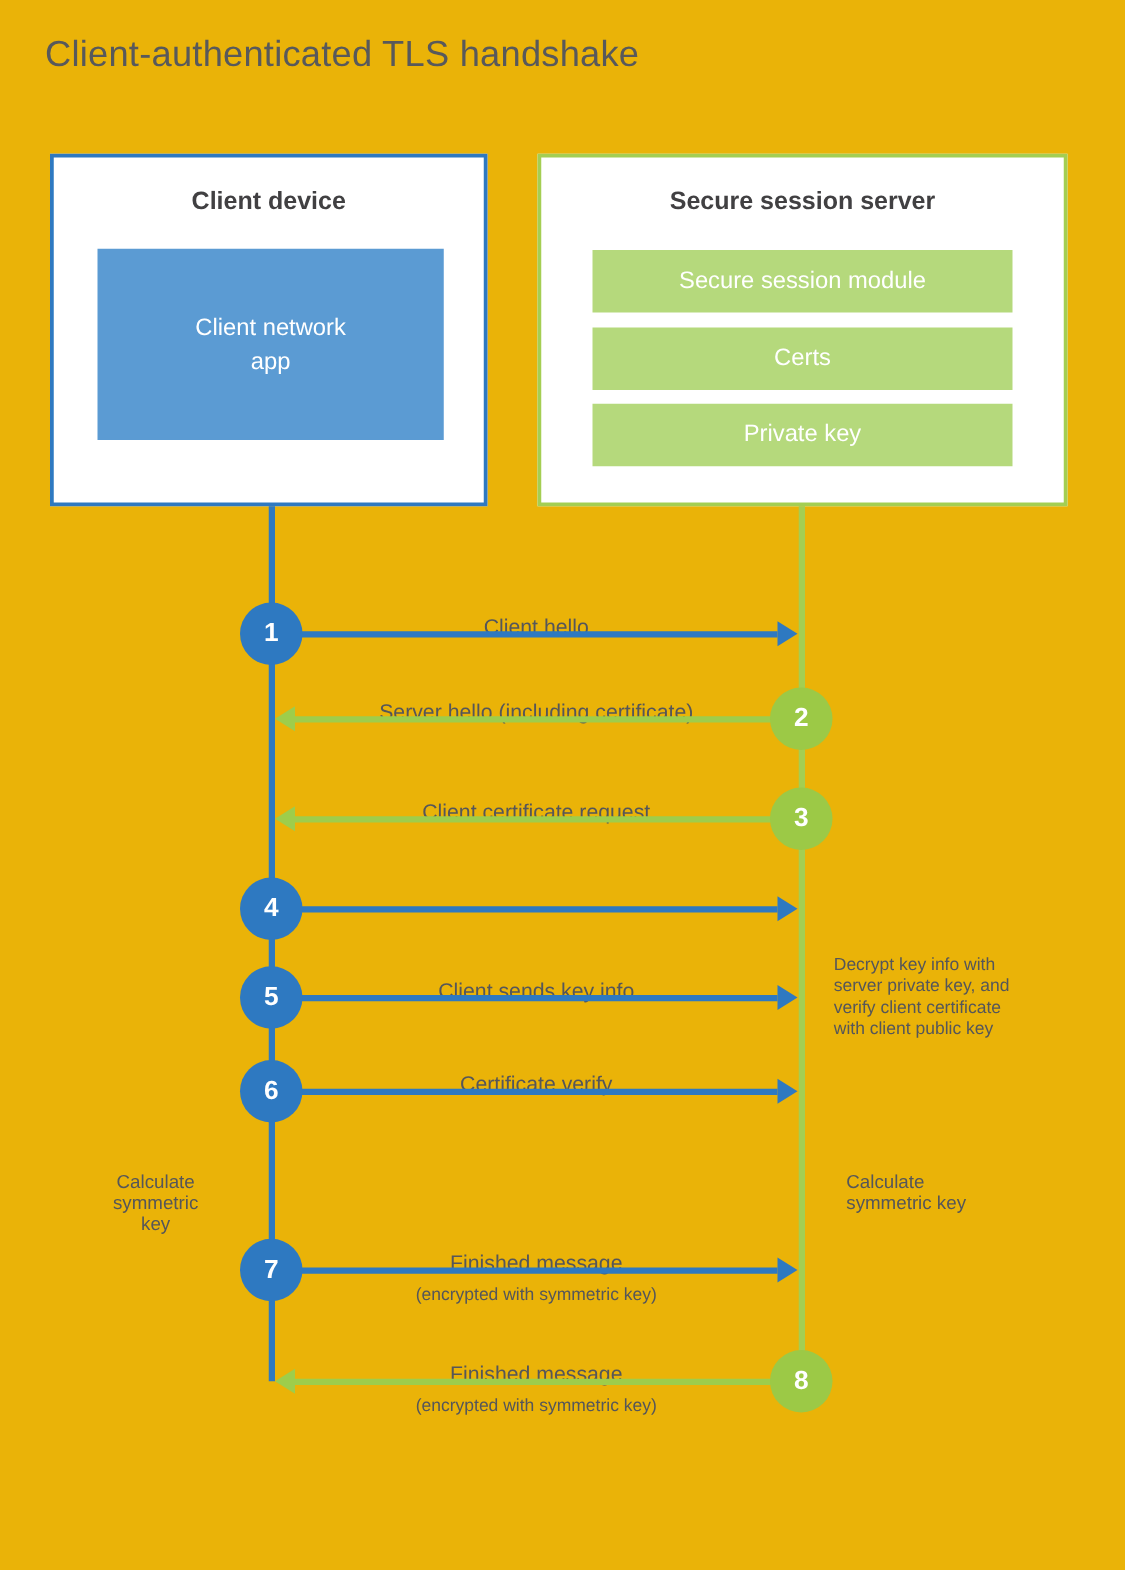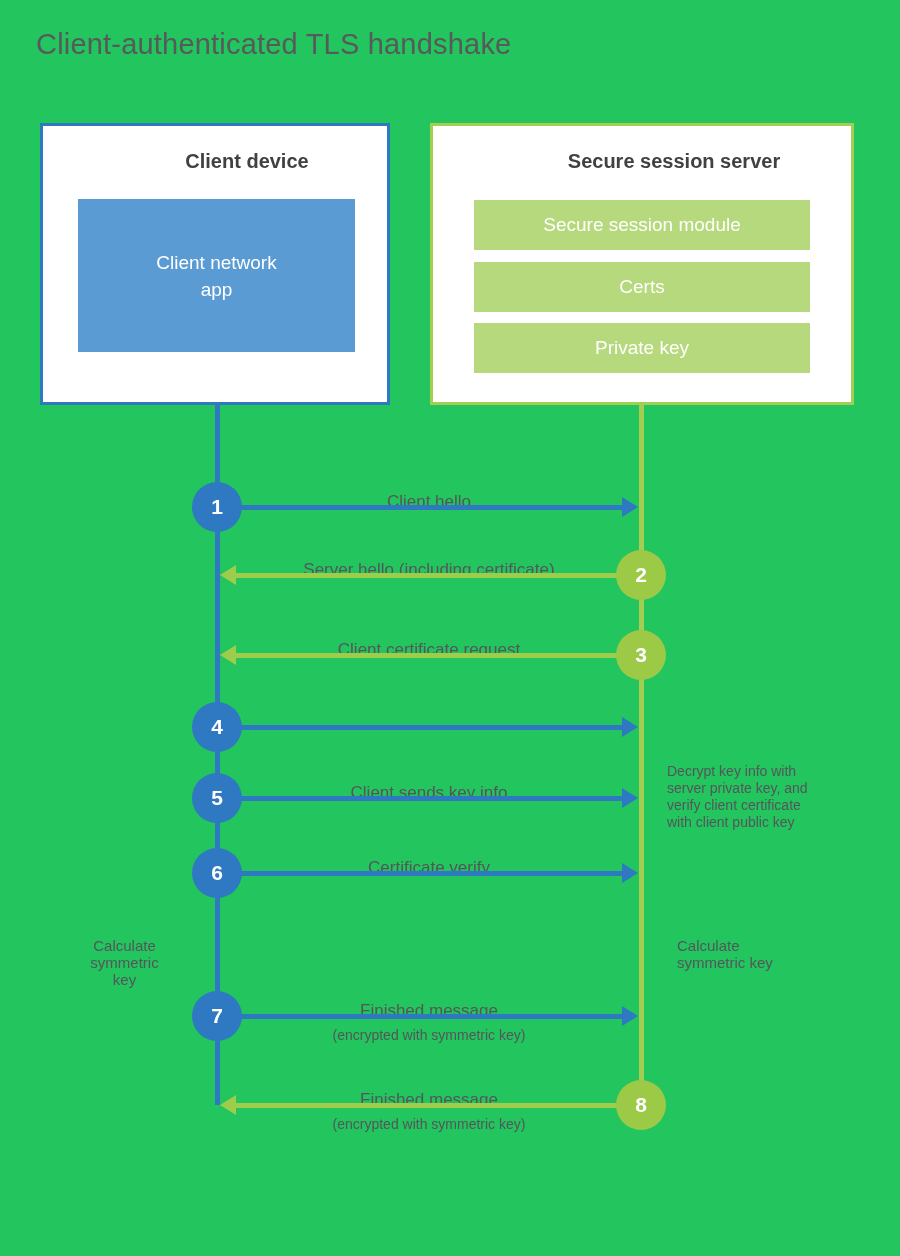--- a/index.html
+++ b/index.html
@@ -1,30 +1,30 @@
 <!DOCTYPE html>
 <html><head>
 <meta charset="utf-8">
 <style>
   html,body{margin:0;padding:0;background:#ffffff;}
   .canvas{
-    position:relative;width:900px;height:1256px;background:#22c55e;overflow:hidden;
+    position:relative;width:900px;height:1256px;background:#eab308;overflow:hidden;
     font-family:"Liberation Sans","DejaVu Sans",sans-serif;
   }
   .page-title{
     position:absolute;left:36px;top:28px;margin:0;
     font-size:29px;font-weight:300;color:#58595b;letter-spacing:.2px;
   }
   
   .actor-box{position:absolute;top:123px;height:282px;background:#fff;box-sizing:border-box;}
   .actor-box.client{left:40px;width:350px;border:3px solid #2e79c1;}
   .actor-box.server{left:430px;width:424px;border:3px solid #a4ce52;}
   .actor-title{
     position:absolute;left:0;top:24px;width:100%;text-align:center;
-    font-size:20px;font-weight:700;color:#414042;padding-left:32px;
+    font-size:20px;font-weight:700;color:#414042;
   }
   .client-app{
     position:absolute;left:78px;top:199px;width:277px;height:153px;
     background:#5b9bd3;color:#ffffff;font-size:19px;line-height:27px;
     display:flex;align-items:center;justify-content:center;text-align:center;
     white-space:pre-line;
   }
   .server-bar{
     position:absolute;left:474px;width:336px;height:50px;background:#b5d97c;
     color:#ffffff;font-size:19px;display:flex;align-items:center;justify-content:center;

